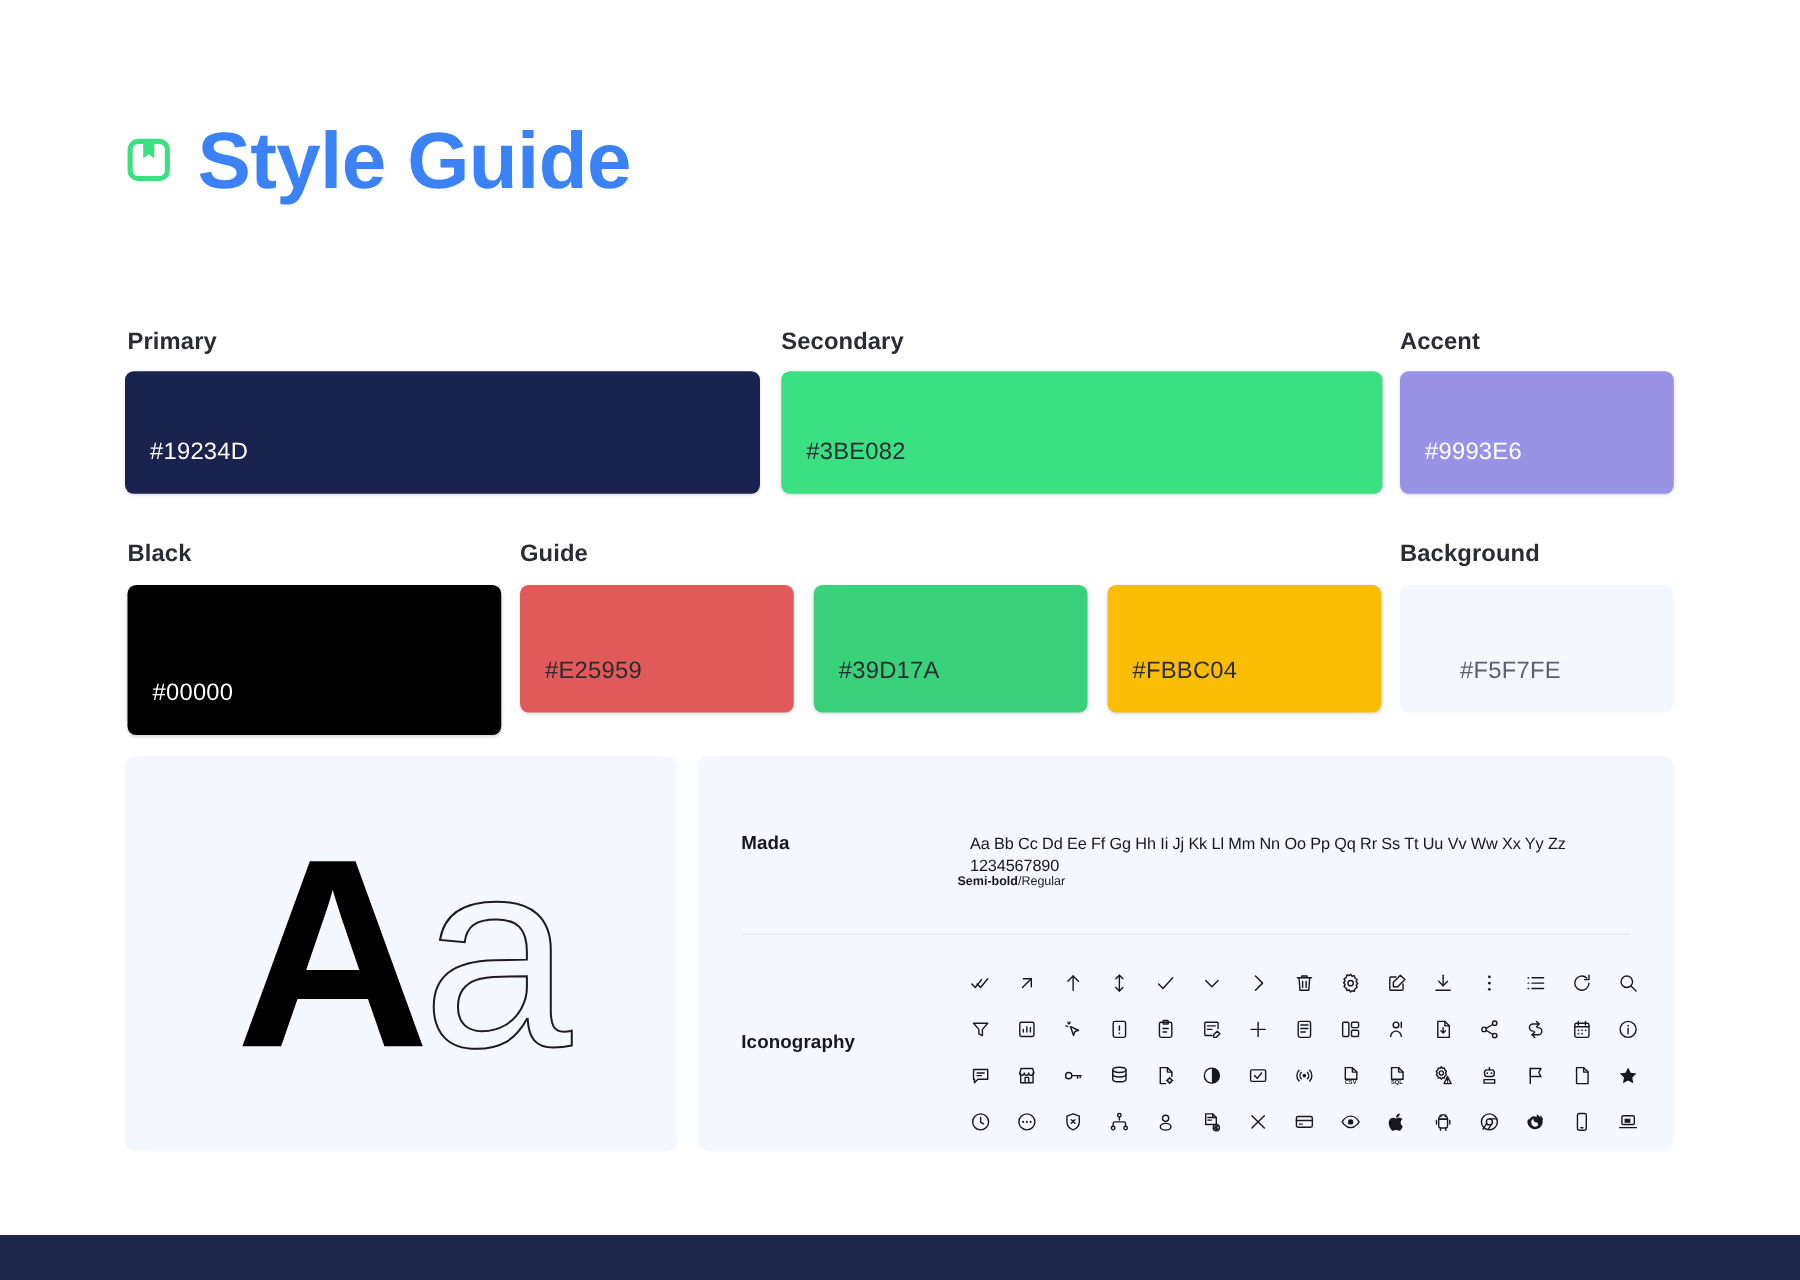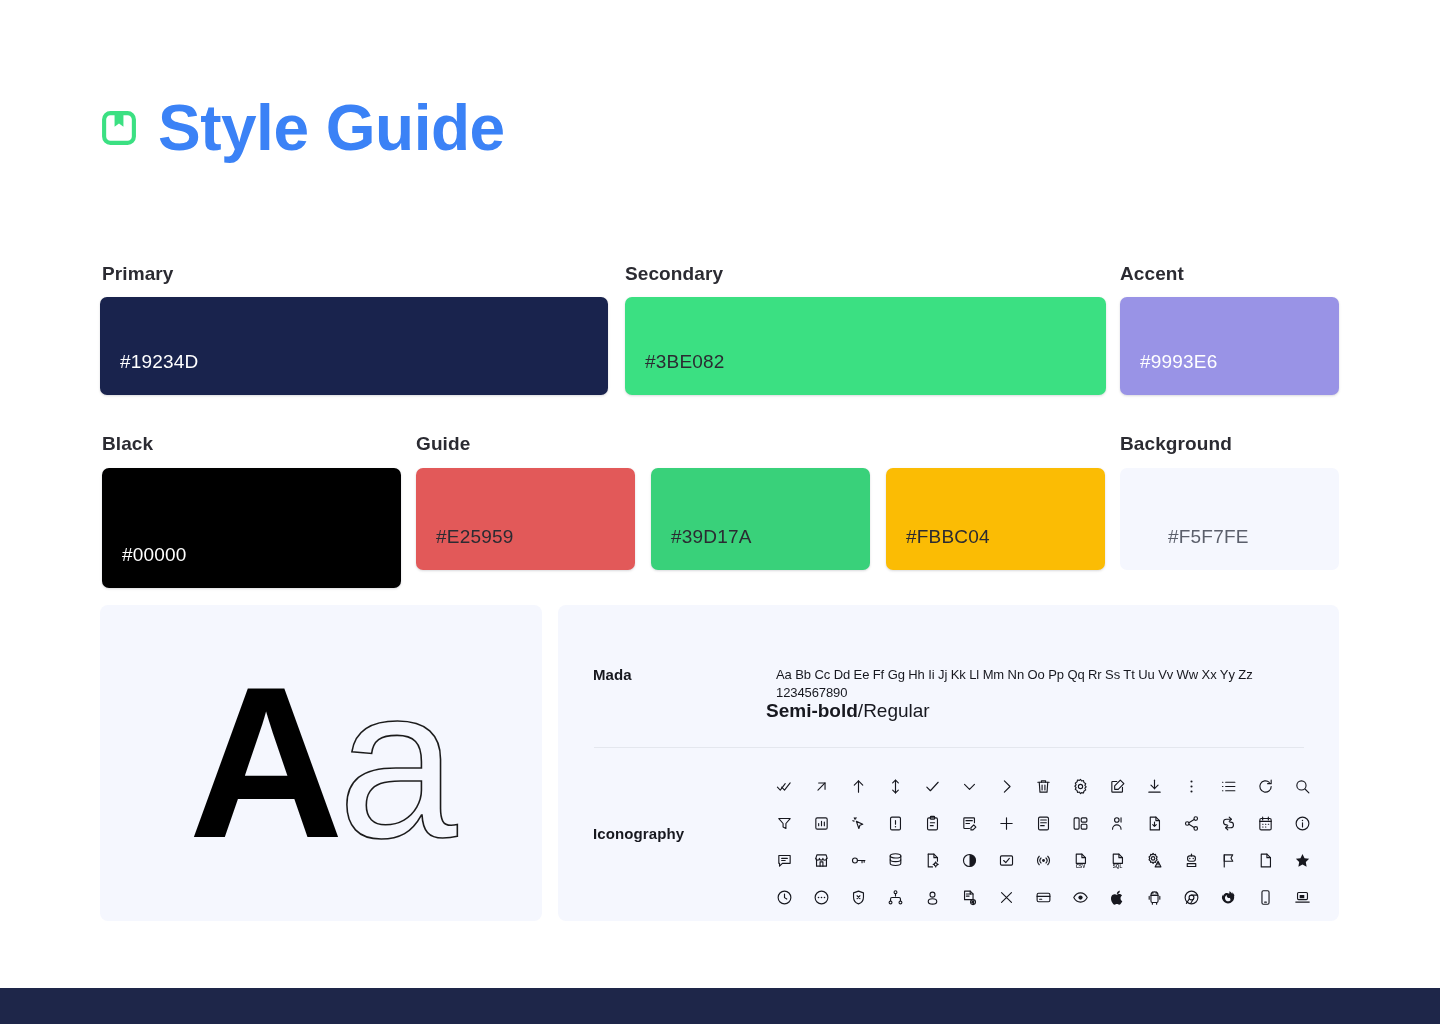--- a/index.html
+++ b/index.html
@@ -87,21 +87,21 @@
   }
   #label-mada { left:593px; top:666px; }
   #label-icon { left:593px; top:825px; }
 
   .alphabet {
     position:absolute; left:766px; top:666px; width:540px;
     font-size:13px; color:#17181F; line-height:1.42; letter-spacing:-0.1px;margin-left:10px;
   }
   .weights {
     position:absolute; left:766px; top:700px;
-    font-size:19px; color:#17181F;
+    font-size:10px; color:#17181F;
   }
   .weights b { font-weight:700; }
   .weights span { font-weight:400; }
 
   .divider {
     position:absolute; left:594px; top:747px; width:710px; height:1px;
     background:#E4E7EE;
   }
 
   

